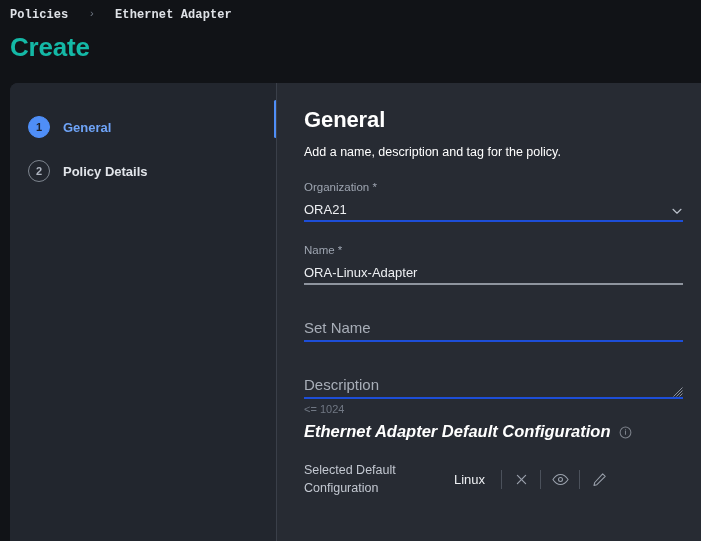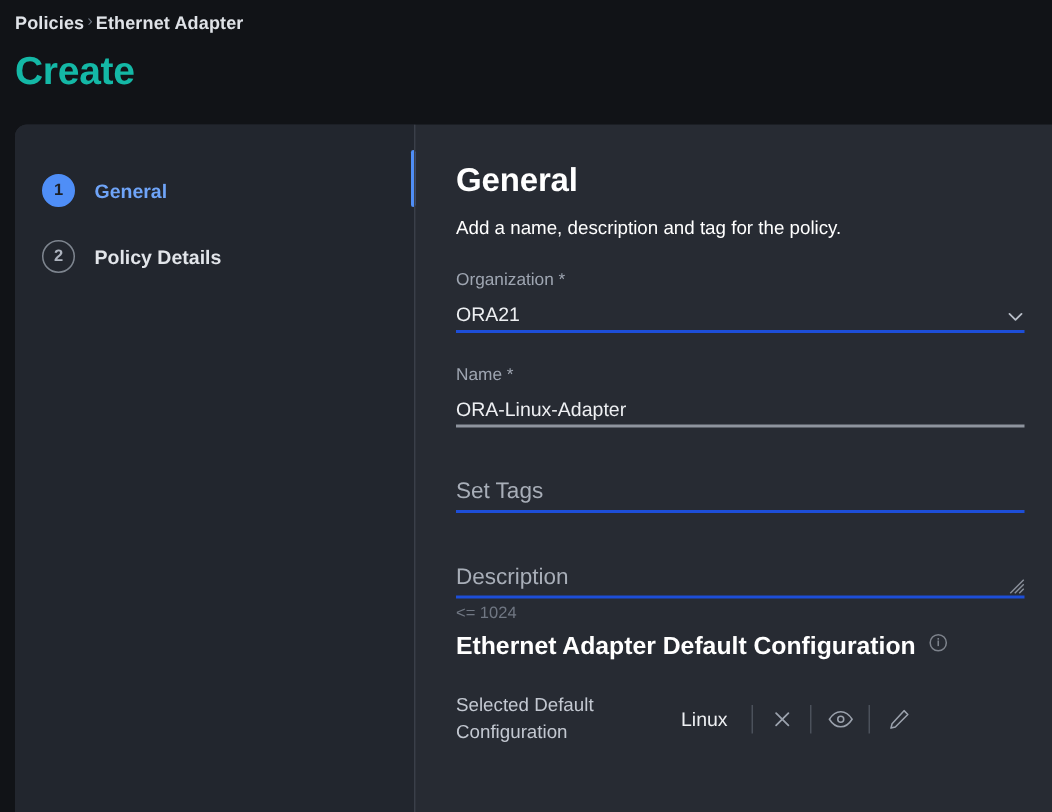--- a/index.html
+++ b/index.html
@@ -20,23 +20,24 @@
 
   
   .page-header {
     padding: 6px 0 0 10px;
     height: 78px;
   }
 
   .breadcrumb {
     display: flex;
     align-items: center;
-    gap: 2px;
+    gap: 20px;
     height: 18px;
     font-size: 12px;
+    font-family: Liberation Mono, monospace;
   }
   .crumb-link {
     color: #dfe2e7;
     font-weight: bold;
     font-size: 12px;
     letter-spacing: .1px;
     cursor: pointer;
   }
   .crumb-sep {
     color: #6d7581;
@@ -210,23 +211,24 @@
   .hint-counter {
     text-align: left;
     font-size: 11px;
     color: #707783;
     margin-top: 4px;
   }
 
   
   .section-heading {
     display: flex;
-    align-items: flex-start;
+    align-items: center;
     gap: 9px;
     margin-top: 7px;
+    font-style: italic;
   }
   .section-heading-text {
     font-size: 16.5px;
     font-weight: bold;
     color: #ffffff;
   }
   .info-icon {
     width: 13px;
     height: 13px;
     flex: 0 0 13px;
@@ -322,21 +324,21 @@
 
     <div class="field">
       <label class="field-label">Name *</label>
       <div class="field-control bright">
         <span class="field-value">ORA-Linux-Adapter</span>
       </div>
     </div>
 
     <div class="field field-plain">
       <div class="field-control">
-        <span class="placeholder">Set Tags</span>
+        <span class="placeholder">Set Name</span>
       </div>
     </div>
 
     <div class="field field-plain">
       <div class="field-control">
         <span class="placeholder">Description</span>
         <span class="resize-handle">
           <svg width="13" height="13" viewBox="0 0 13 13">
             <g stroke="#8b919c" stroke-width="1">
               <line x1="12.5" y1="3.5" x2="3.5" y2="12.5"></line>

